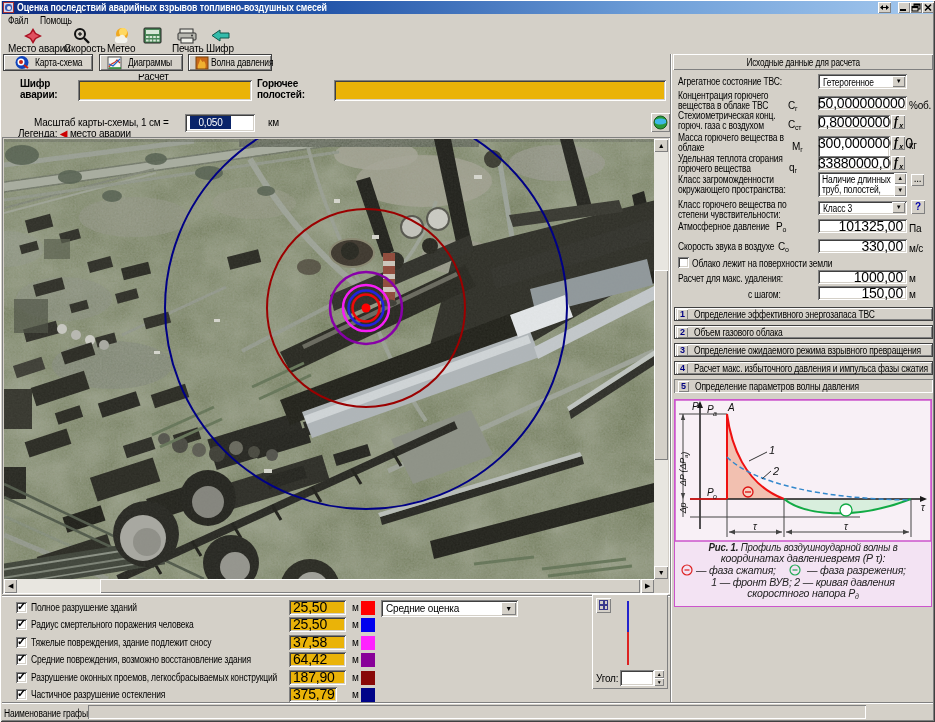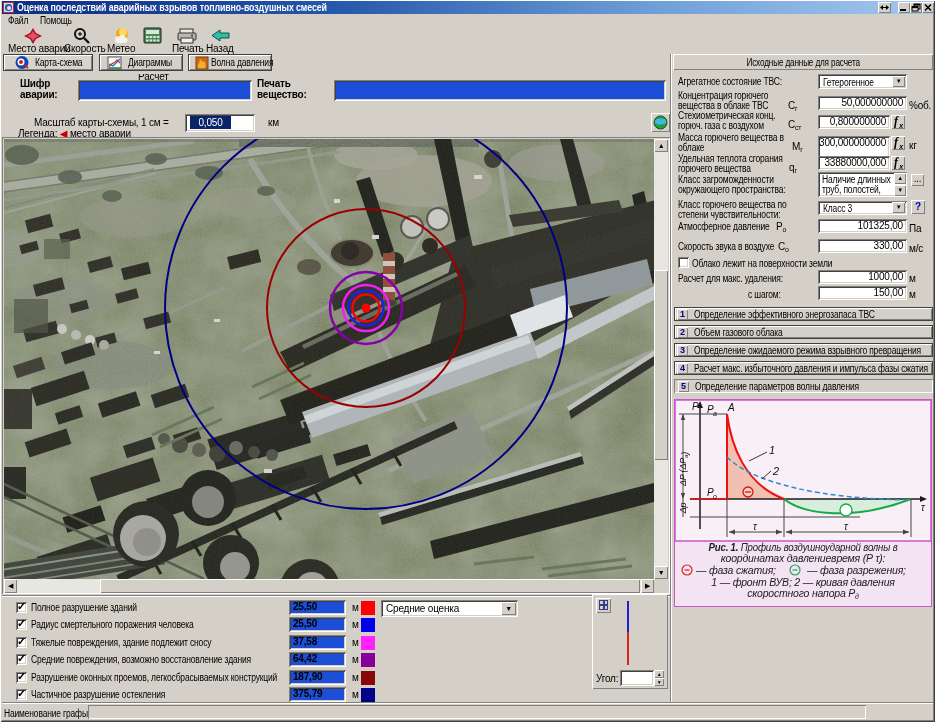--- a/index.html
+++ b/index.html
@@ -2,23 +2,23 @@
 <html><head>
 <meta charset="utf-8">
 <style>
   html,body{margin:0;padding:0;}
   body{width:935px;height:722px;overflow:hidden;background:#d4d0c8;
        font-family:"Liberation Sans",sans-serif;font-size:10px;letter-spacing:-0.2px;color:#000;position:relative;}
   .abs{position:absolute;}
   .raised{box-shadow:inset 1px 1px #fff, inset -1px -1px #404040, inset 2px 2px #d4d0c8, inset -2px -2px #808080;}
   .raised1{box-shadow:inset 1px 1px #fff, inset -1px -1px #808080;}
   .sunken1{box-shadow:inset 1px 1px #808080, inset -1px -1px #fff;}
-  .field{background:#1d4ed8;box-shadow:inset 1px 1px #808080, inset -1px -1px #fff, inset 2px 2px #404040, inset -2px -2px #d4d0c8;font-weight:bold;}
+  .field{background:#eab308;box-shadow:inset 1px 1px #808080, inset -1px -1px #fff, inset 2px 2px #404040, inset -2px -2px #d4d0c8;}
   .white{background:#fff;box-shadow:inset 1px 1px #808080, inset -1px -1px #fff, inset 2px 2px #404040, inset -2px -2px #d4d0c8;}
-  .num{text-align:right;padding-right:4px;line-height:14px;font-size:10px;box-sizing:border-box;}
+  .num{text-align:right;padding-right:4px;line-height:14px;font-size:14px;box-sizing:border-box;}
   .bold{font-weight:bold;}
   .cx{transform:scaleX(0.85);transform-origin:0 50%;white-space:nowrap;}
   .cb{width:11px;height:11px;background:#fff;box-shadow:inset 1px 1px #808080, inset -1px -1px #fff, inset 2px 2px #404040, inset -2px -2px #d4d0c8;}
   .chk{position:absolute;left:1px;top:-2px;font-size:11px;font-weight:bold;color:#000;}
   .nico{width:11px;height:11px;background:#d4d0c8;box-shadow:inset 1px 1px #fff, inset -1px -1px #808080;text-align:center;line-height:11px;font-size:9px;font-weight:bold;color:#000080;}
   .fx::after{content:"f";font-style:italic;font-weight:bold;font-family:"Liberation Serif",serif;font-size:12px;position:absolute;left:3px;top:-1px;}
   .fx::before{content:"x";font-style:italic;font-weight:bold;font-size:7px;position:absolute;right:2px;bottom:0px;}
   svg{display:block;}
 </style>
 </head>
@@ -94,21 +94,21 @@
   <circle cx="192" cy="8.5" r="1" fill="#333"></circle>
 
   <path d="M212,8.5 L220,3 L220,6 L229,6 L229,11 L220,11 L220,14 Z" fill="#33bbaa" stroke="#115548" stroke-width="1"></path>
 </svg>
 </div>
 <div class="abs" style="left:8px;top:43px;" class2="x">Место аварии</div>
 <div class="abs" style="left:64px;top:43px;" class2="x">Скорость</div>
 <div class="abs" style="left:107px;top:43px;" class2="x">Метео</div>
 <div class="abs" style="left:138px;top:43px;margin-top:28px;" class2="x">Расчет</div>
 <div class="abs" style="left:172px;top:43px;" class2="x">Печать</div>
-<div class="abs" style="left:206px;top:43px;" class2="x">Назад</div>
+<div class="abs" style="left:206px;top:43px;" class2="x">Шифр</div>
 
 <div class="abs" style="left:2px;top:54px;width:931px;height:18px;background:#d4d0c8;"></div>
 <div class="abs raised1" style="left:3px;top:54px;width:90px;height:17px;background:#d8d4cc;border:1px solid #404040;box-sizing:border-box;"></div>
 <div class="abs cx" style="left:35px;top:57px;">Карта-схема</div>
 <div class="abs raised1" style="left:99px;top:54px;width:84px;height:17px;background:#d4d0c8;border:1px solid #404040;box-sizing:border-box;"></div>
 <div class="abs cx" style="left:128px;top:57px;">Диаграммы</div>
 <div class="abs raised1" style="left:188px;top:54px;width:84px;height:17px;background:#d4d0c8;border:1px solid #404040;box-sizing:border-box;"></div>
 <div class="abs cx" style="left:211px;top:57px;">Волна давления</div>
 <div class="abs" style="left:0;top:56px;width:300px;height:14px;">
 <svg width="300" height="14" viewBox="0 0 300 14">
@@ -125,21 +125,21 @@
 
   <rect x="196" y="1" width="12" height="12" fill="#c86818"></rect>
   <path d="M198,13 C197,8 200,7 200,3 C203,6 202,7 204,5 C206,8 206,10 205,13 Z" fill="#f0b030"></path>
   <rect x="196" y="1" width="12" height="12" fill="none" stroke="#7a4410" stroke-width="1"></rect>
 </svg>
 </div>
 
 <div class="abs" style="left:2px;top:72px;width:668px;height:2px;background:#d4d0c8;"></div>
 <div class="abs bold" style="left:20px;top:78px;width:60px;line-height:11px;">Шифр аварии:</div>
 <div class="abs field" style="left:78px;top:80px;width:174px;height:21px;"></div>
-<div class="abs bold" style="left:257px;top:78px;width:70px;line-height:11px;">Печать вещество:</div>
+<div class="abs bold" style="left:257px;top:78px;width:70px;line-height:11px;">Горючее полостей:</div>
 <div class="abs field" style="left:334px;top:80px;width:332px;height:21px;"></div>
 
 <div class="abs" style="left:18px;top:117px;padding-left:16px;">Масштаб карты-схемы, 1 см =</div>
 <div class="abs white" style="left:185px;top:114px;width:70px;height:18px;">
     <div style="position:absolute;left:5px;top:2px;width:41px;background:#0a246a;color:#fff;text-align:center;line-height:13px;">0,050</div>
   </div>
 <div class="abs" style="left:268px;top:117px;">км</div>
 <div class="abs raised1" style="left:651px;top:113px;width:19px;height:19px;background:#d4d0c8;"></div>
 <div class="abs" style="left:653px;top:115px;width:15px;height:15px;">
 <svg width="15" height="15" viewBox="0 0 15 15">
@@ -425,21 +425,21 @@
     </div>
   <div class="abs cx" style="left:31px;top:672px;">Разрушение оконных проемов, легкосбрасываемых конструкций</div>
   <div class="abs field num" style="left:289px;top:670px;width:57px;height:15px;text-align:left;padding-left:4px;">187,90</div>
   <div class="abs" style="left:352px;top:672px;">м</div>
   <div class="abs" style="left:361px;top:671px;width:14px;height:14px;background:#880808;"></div>
 
   <div class="abs cb" style="left:16px;top:689px;">
       <span class="chk">✓</span>
     </div>
   <div class="abs cx" style="left:31px;top:689px;">Частичное разрушение остекления</div>
-  <div class="abs field num" style="left:289px;top:687px;width:57px;height:15px;text-align:left;padding-left:4px;">375,79</div>
+  <div class="abs field num" style="left:289px;top:687px;width:48px;height:15px;text-align:left;padding-left:4px;">375,79</div>
   <div class="abs" style="left:352px;top:689px;">м</div>
   <div class="abs" style="left:361px;top:688px;width:14px;height:14px;background:#000488;"></div>
 </div>
 
 <div class="abs white" style="left:381px;top:600px;width:137px;height:17px;"></div>
 <div class="abs" style="left:386px;top:603px;">Средние оценка</div>
 <div class="abs raised1" style="left:501px;top:602px;width:15px;height:13px;background:#d4d0c8;text-align:center;font-size:7px;line-height:13px;">▼</div>
 
 <div class="abs raised1" style="left:592px;top:594px;width:76px;height:95px;background:#d4d0c8;"></div>
 <div class="abs raised1" style="left:596px;top:598px;width:15px;height:15px;background:#d4d0c8;"></div>

